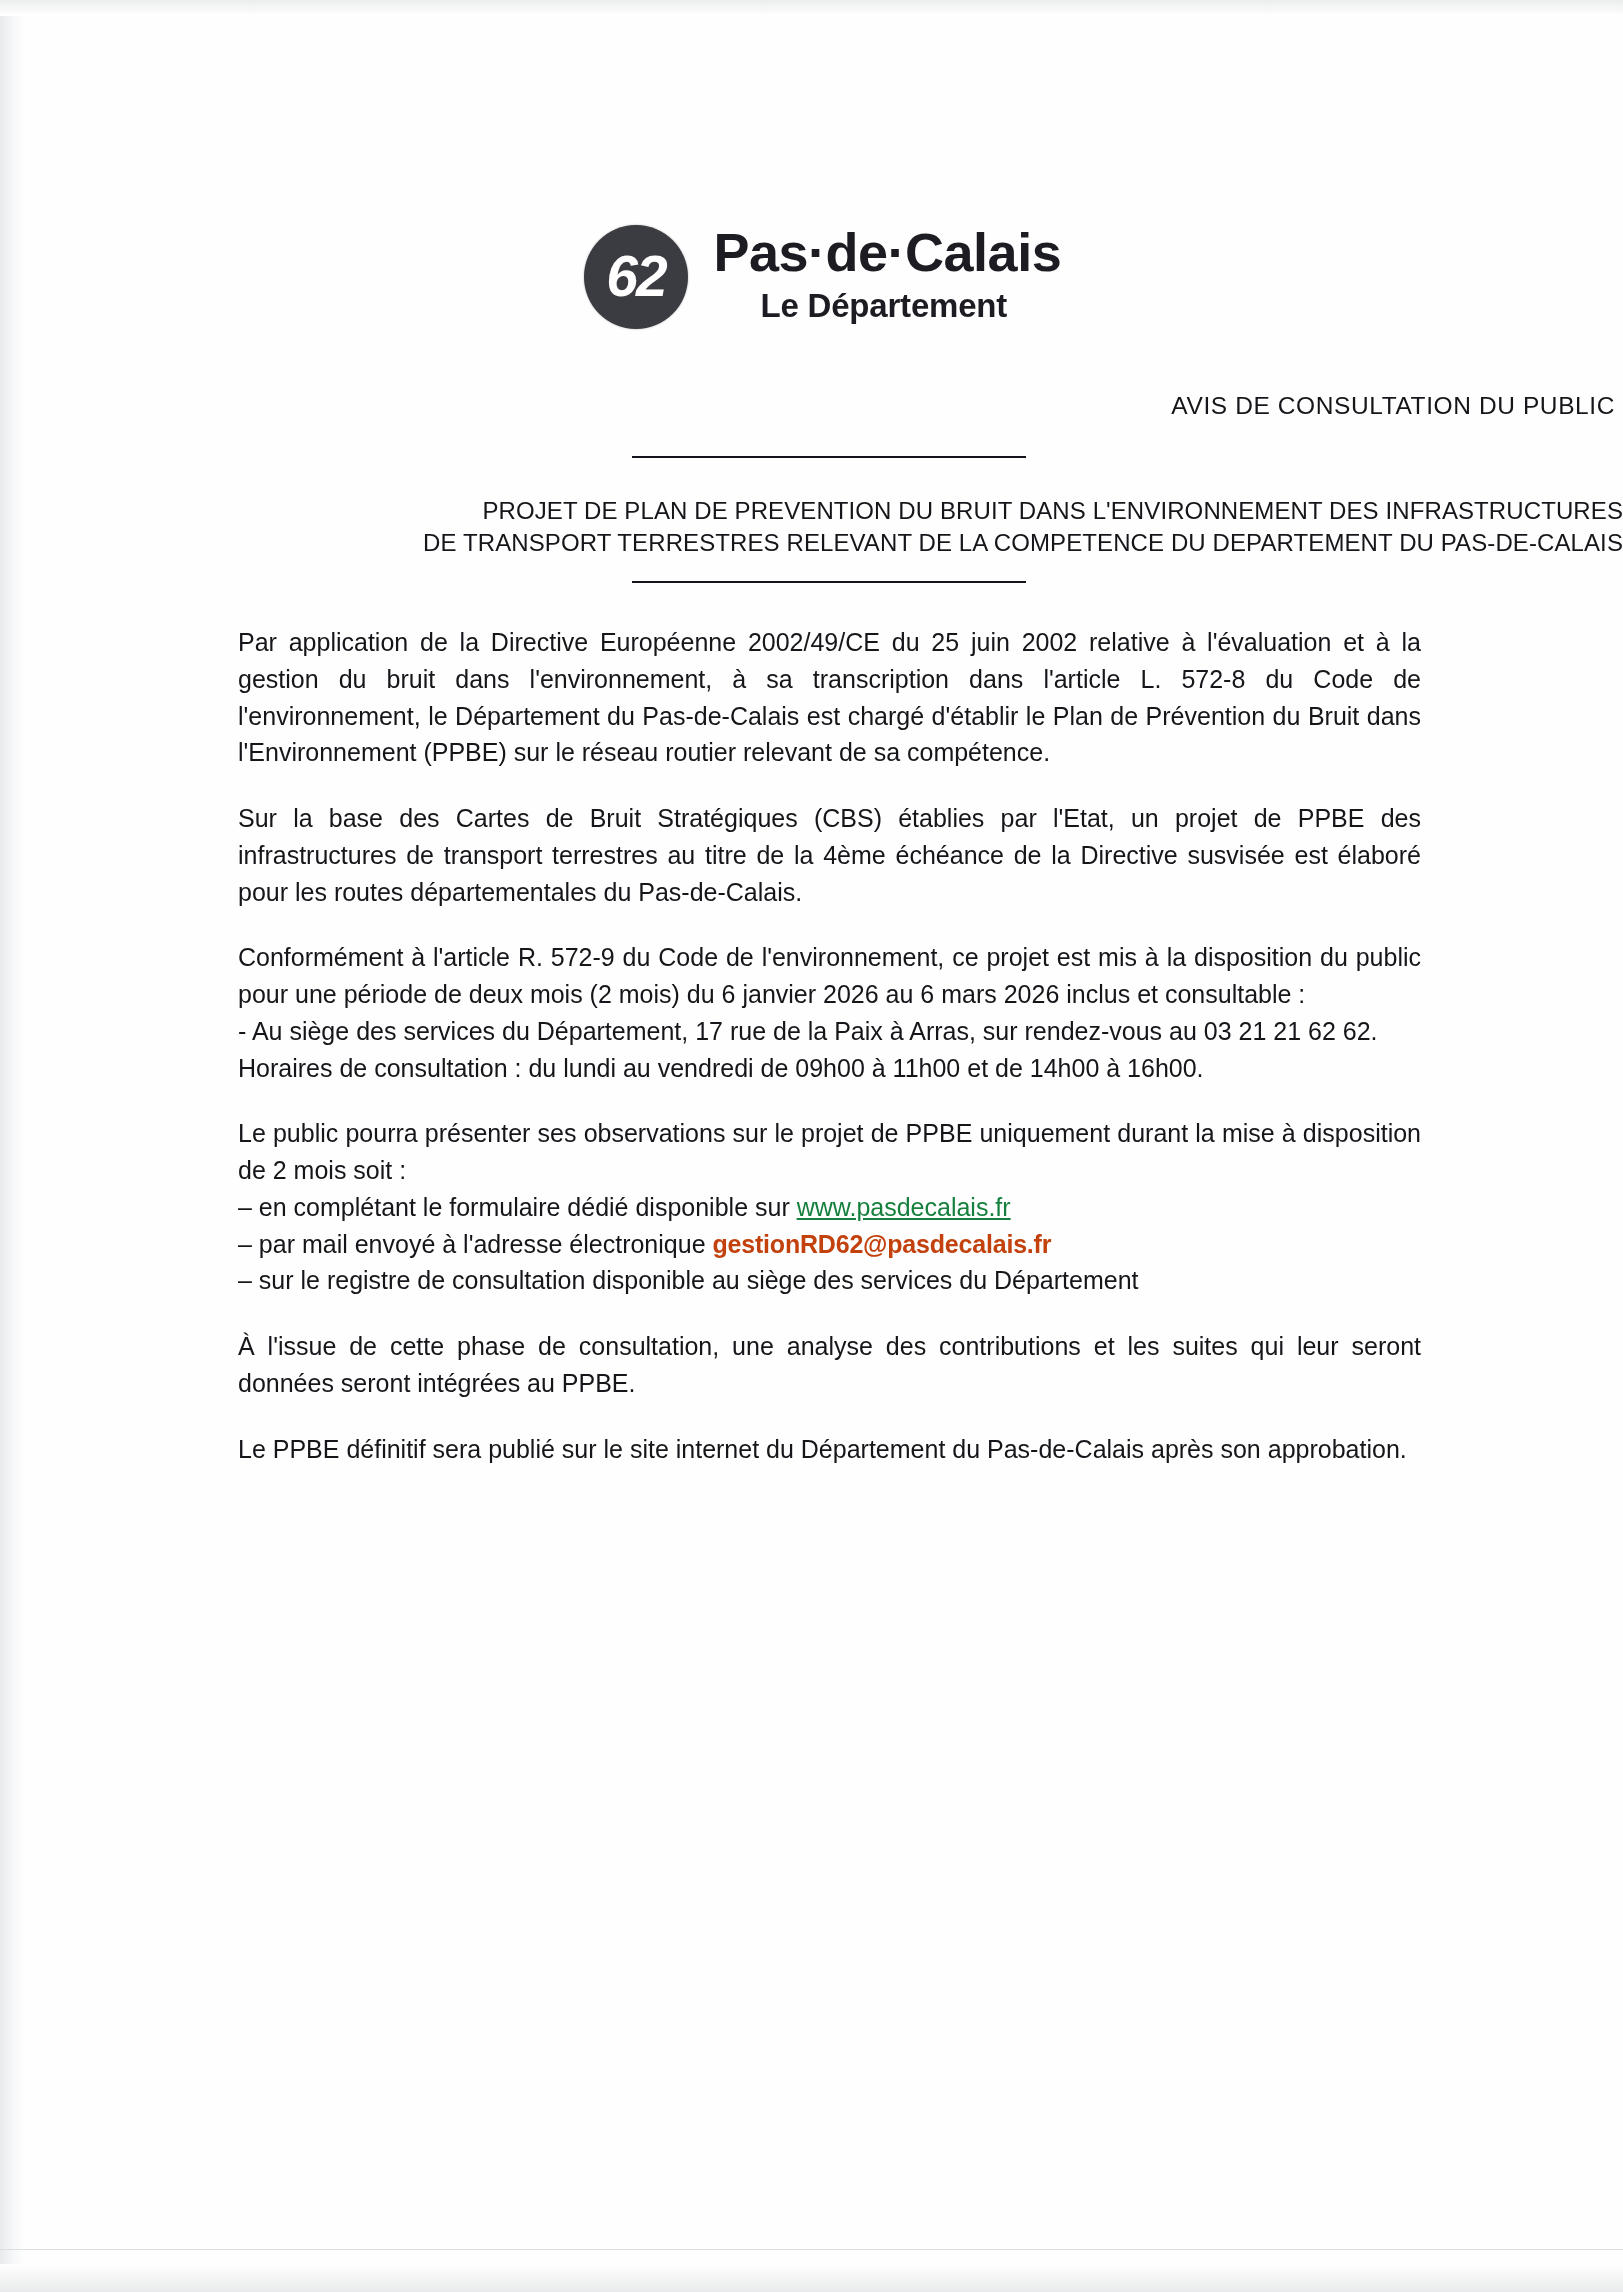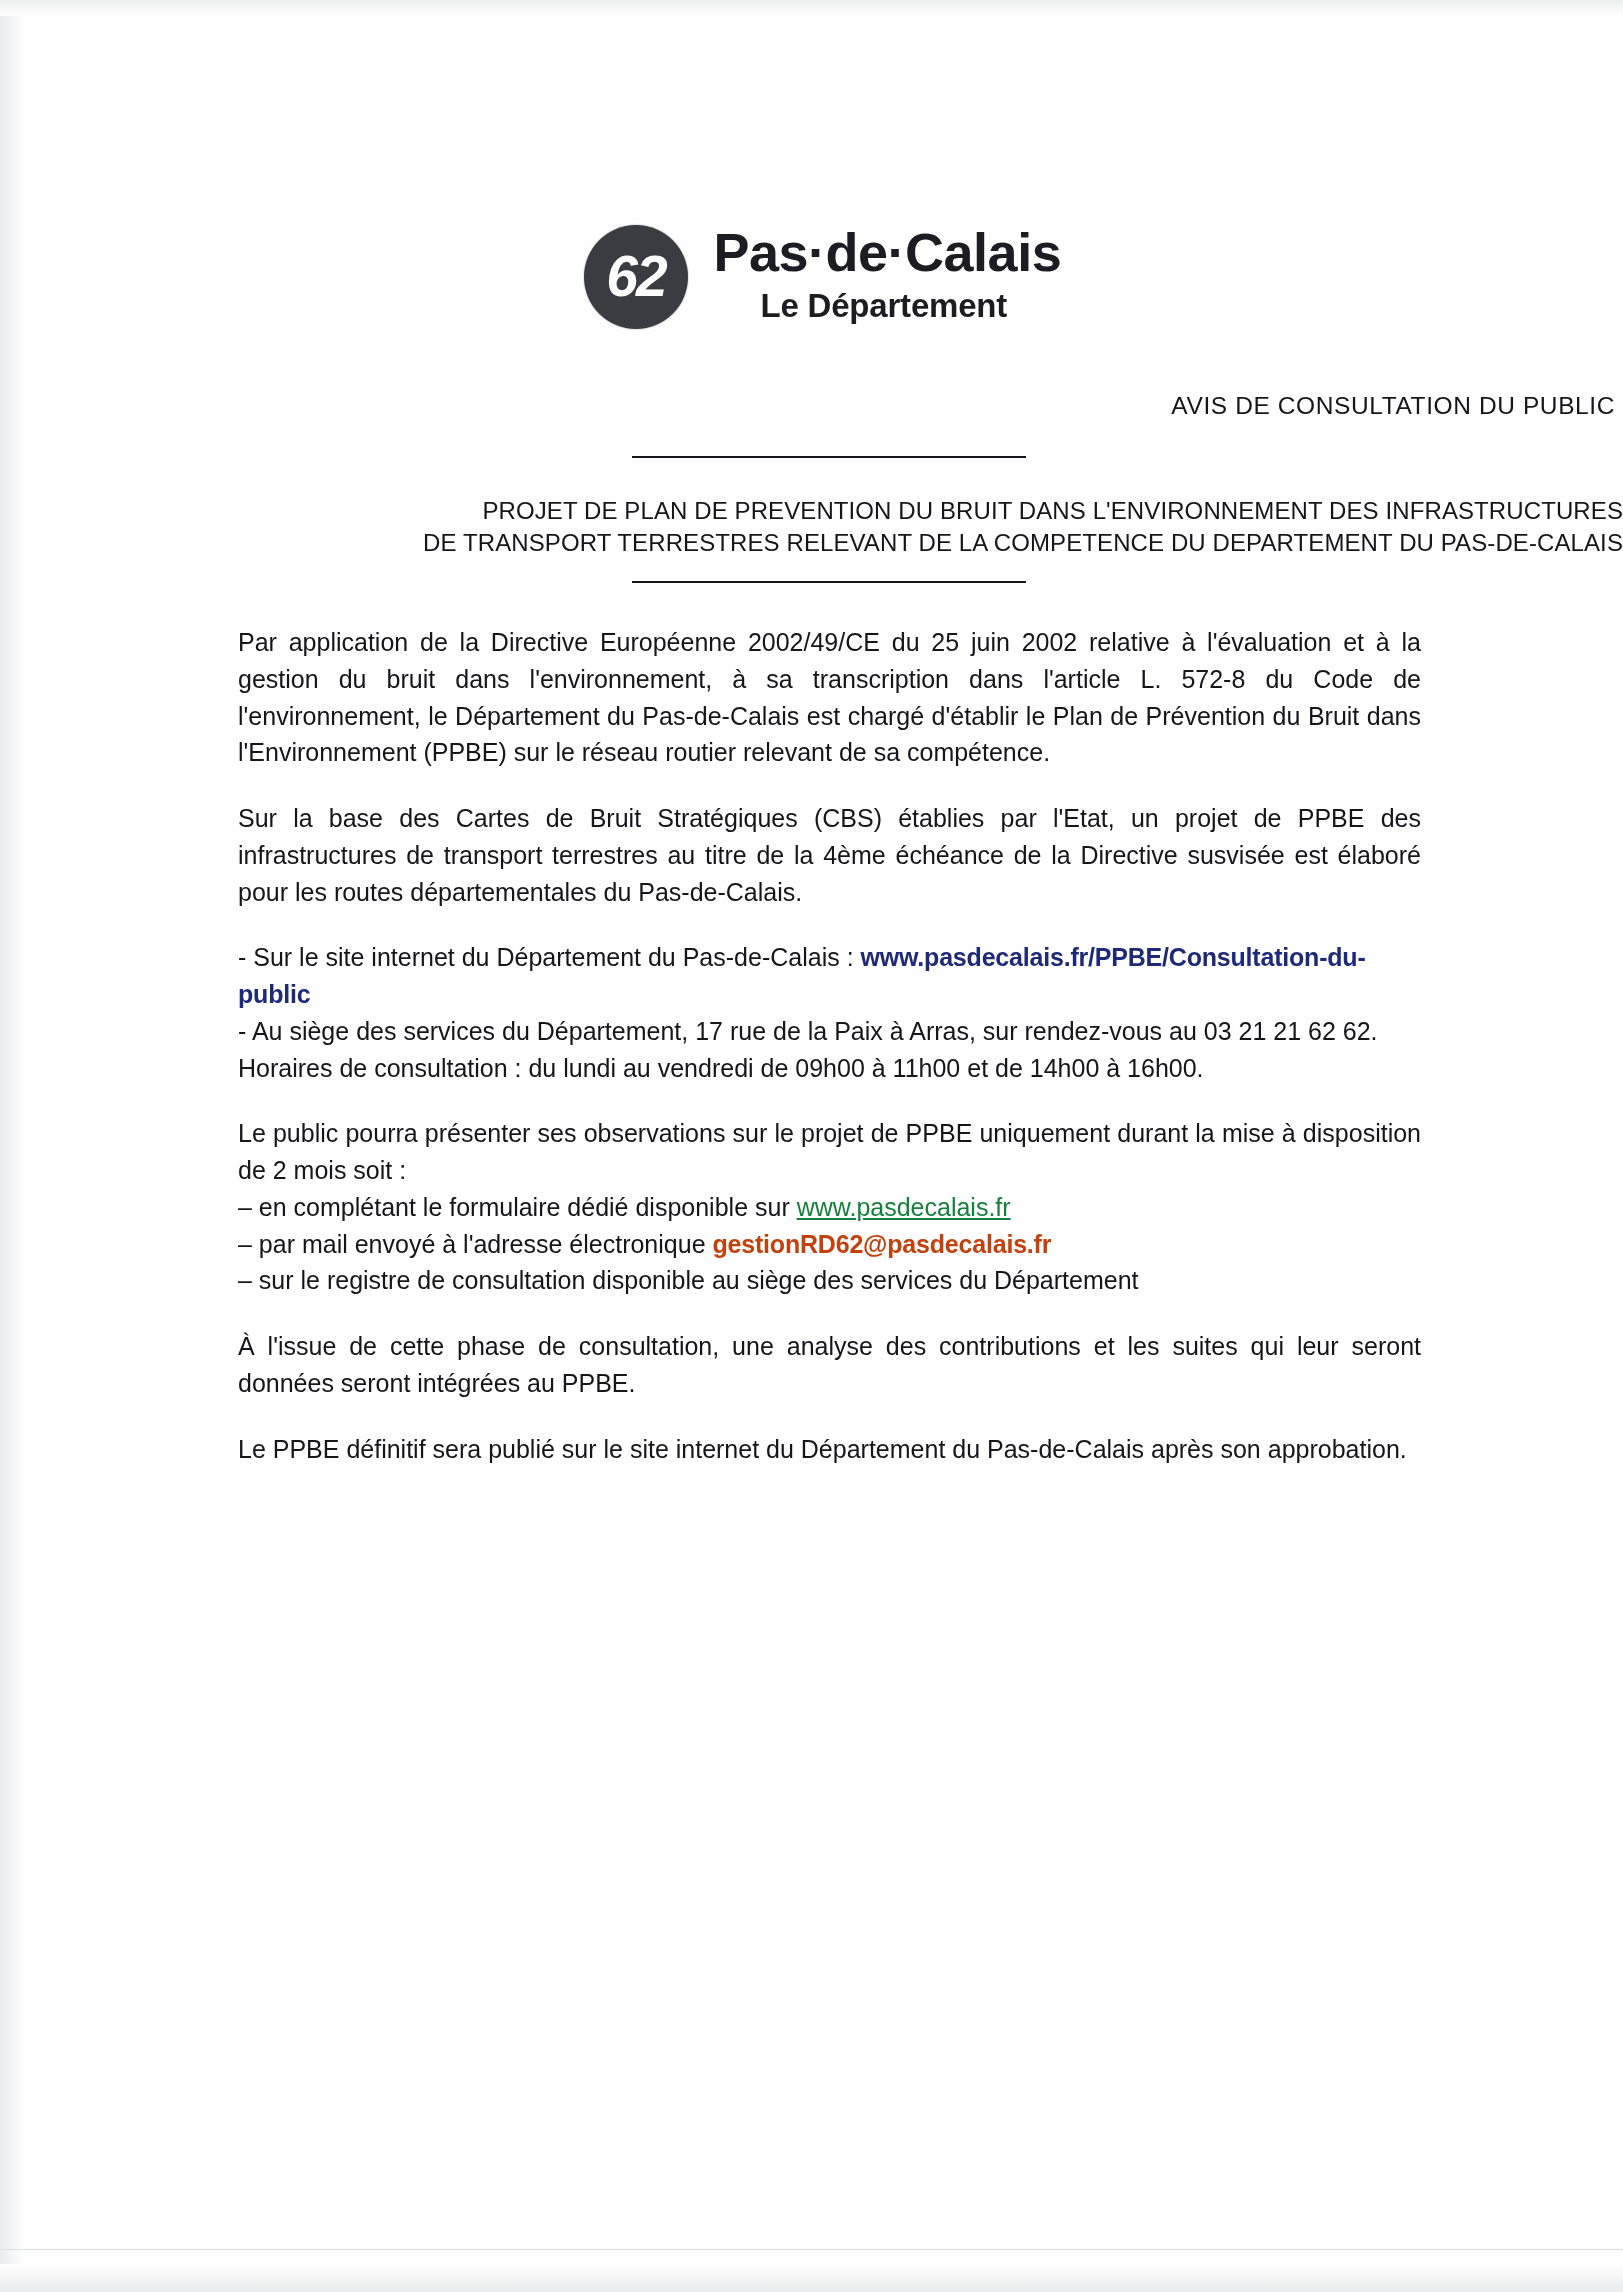--- a/index.html
+++ b/index.html
@@ -205,21 +205,21 @@
   </div>
   <div class="rule rule-2"></div>
 
   <div class="body">
 
     <p class="para">Par application de la Directive Européenne 2002/49/CE du 25 juin 2002 relative à l'évaluation et à la gestion du bruit dans l'environnement, à sa transcription dans l'article L. 572-8 du Code de l'environnement, le Département du Pas-de-Calais est chargé d'établir le Plan de Prévention du Bruit dans l'Environnement (PPBE) sur le réseau routier relevant de sa compétence.</p>
 
     <p class="para">Sur la base des Cartes de Bruit Stratégiques (CBS) établies par l'Etat, un projet de PPBE des infrastructures de transport terrestres au titre de la 4ème échéance de la Directive susvisée est élaboré pour les routes départementales du Pas-de-Calais.</p>
 
     <div class="para">
-      <div class="sub-line"><span>- Sur le site internet du Département du Pas-de-Calais : </span><span class="link-url">www.pasdecalais.fr/PPBE/Consultation-du-public</span></div>
+      <div style="text-align:justify;">Conformément à l'article R. 572-9 du Code de l'environnement, ce projet est mis à la disposition du public pour une période de deux mois (2 mois) du 6 janvier 2026 au 6 mars 2026 inclus et consultable :</div>
       <div style="text-align:justify;">- Au siège des services du Département, 17 rue de la Paix à Arras, sur rendez-vous au 03 21 21 62 62.</div>
       <div class="sub-line">Horaires de consultation : du lundi au vendredi de 09h00 à 11h00 et de 14h00 à 16h00.</div>
     </div>
 
     <div class="para">
       <div style="text-align:justify;">Le public pourra présenter ses observations sur le projet de PPBE uniquement durant la mise à disposition de 2 mois soit :</div>
       <div class="sub-line"><span>– en complétant le formulaire dédié disponible sur </span><span class="link-underline">www.pasdecalais.fr</span></div>
       <div class="sub-line"><span>– par mail envoyé à l'adresse électronique </span><span class="link-mail">gestionRD62@pasdecalais.fr</span></div>
       <div class="sub-line">– sur le registre de consultation disponible au siège des services du Département</div>
     </div>

